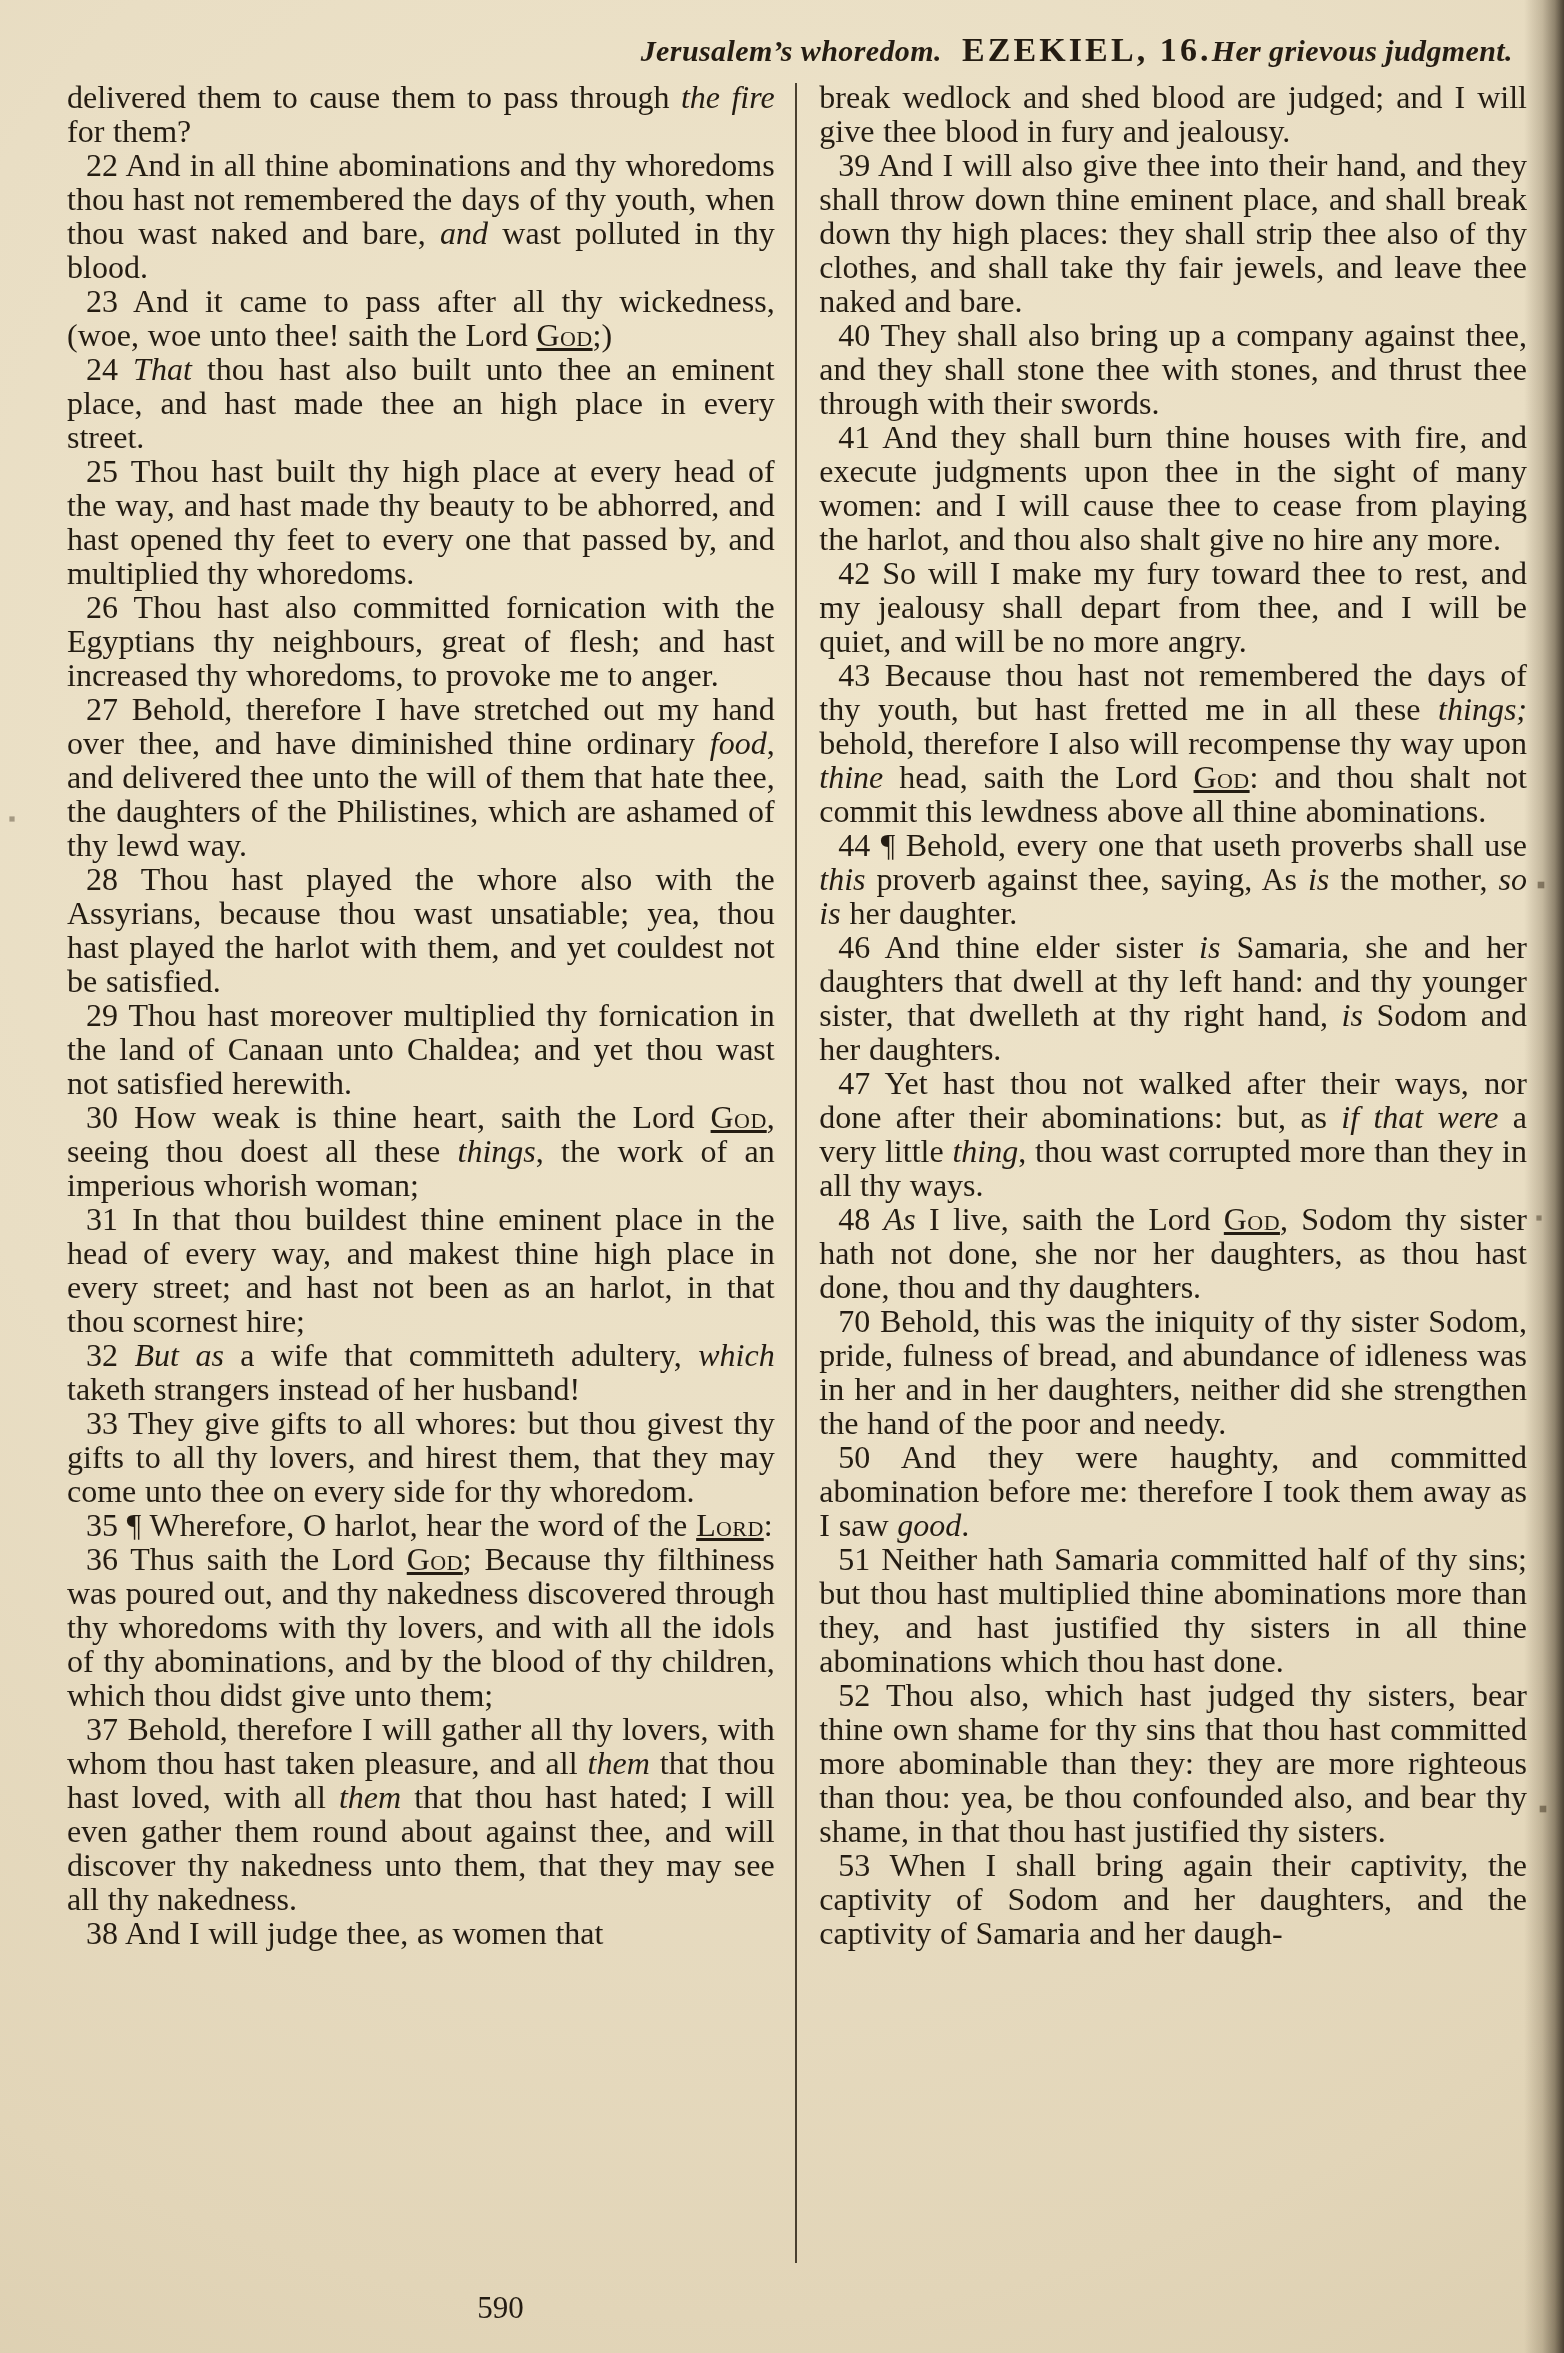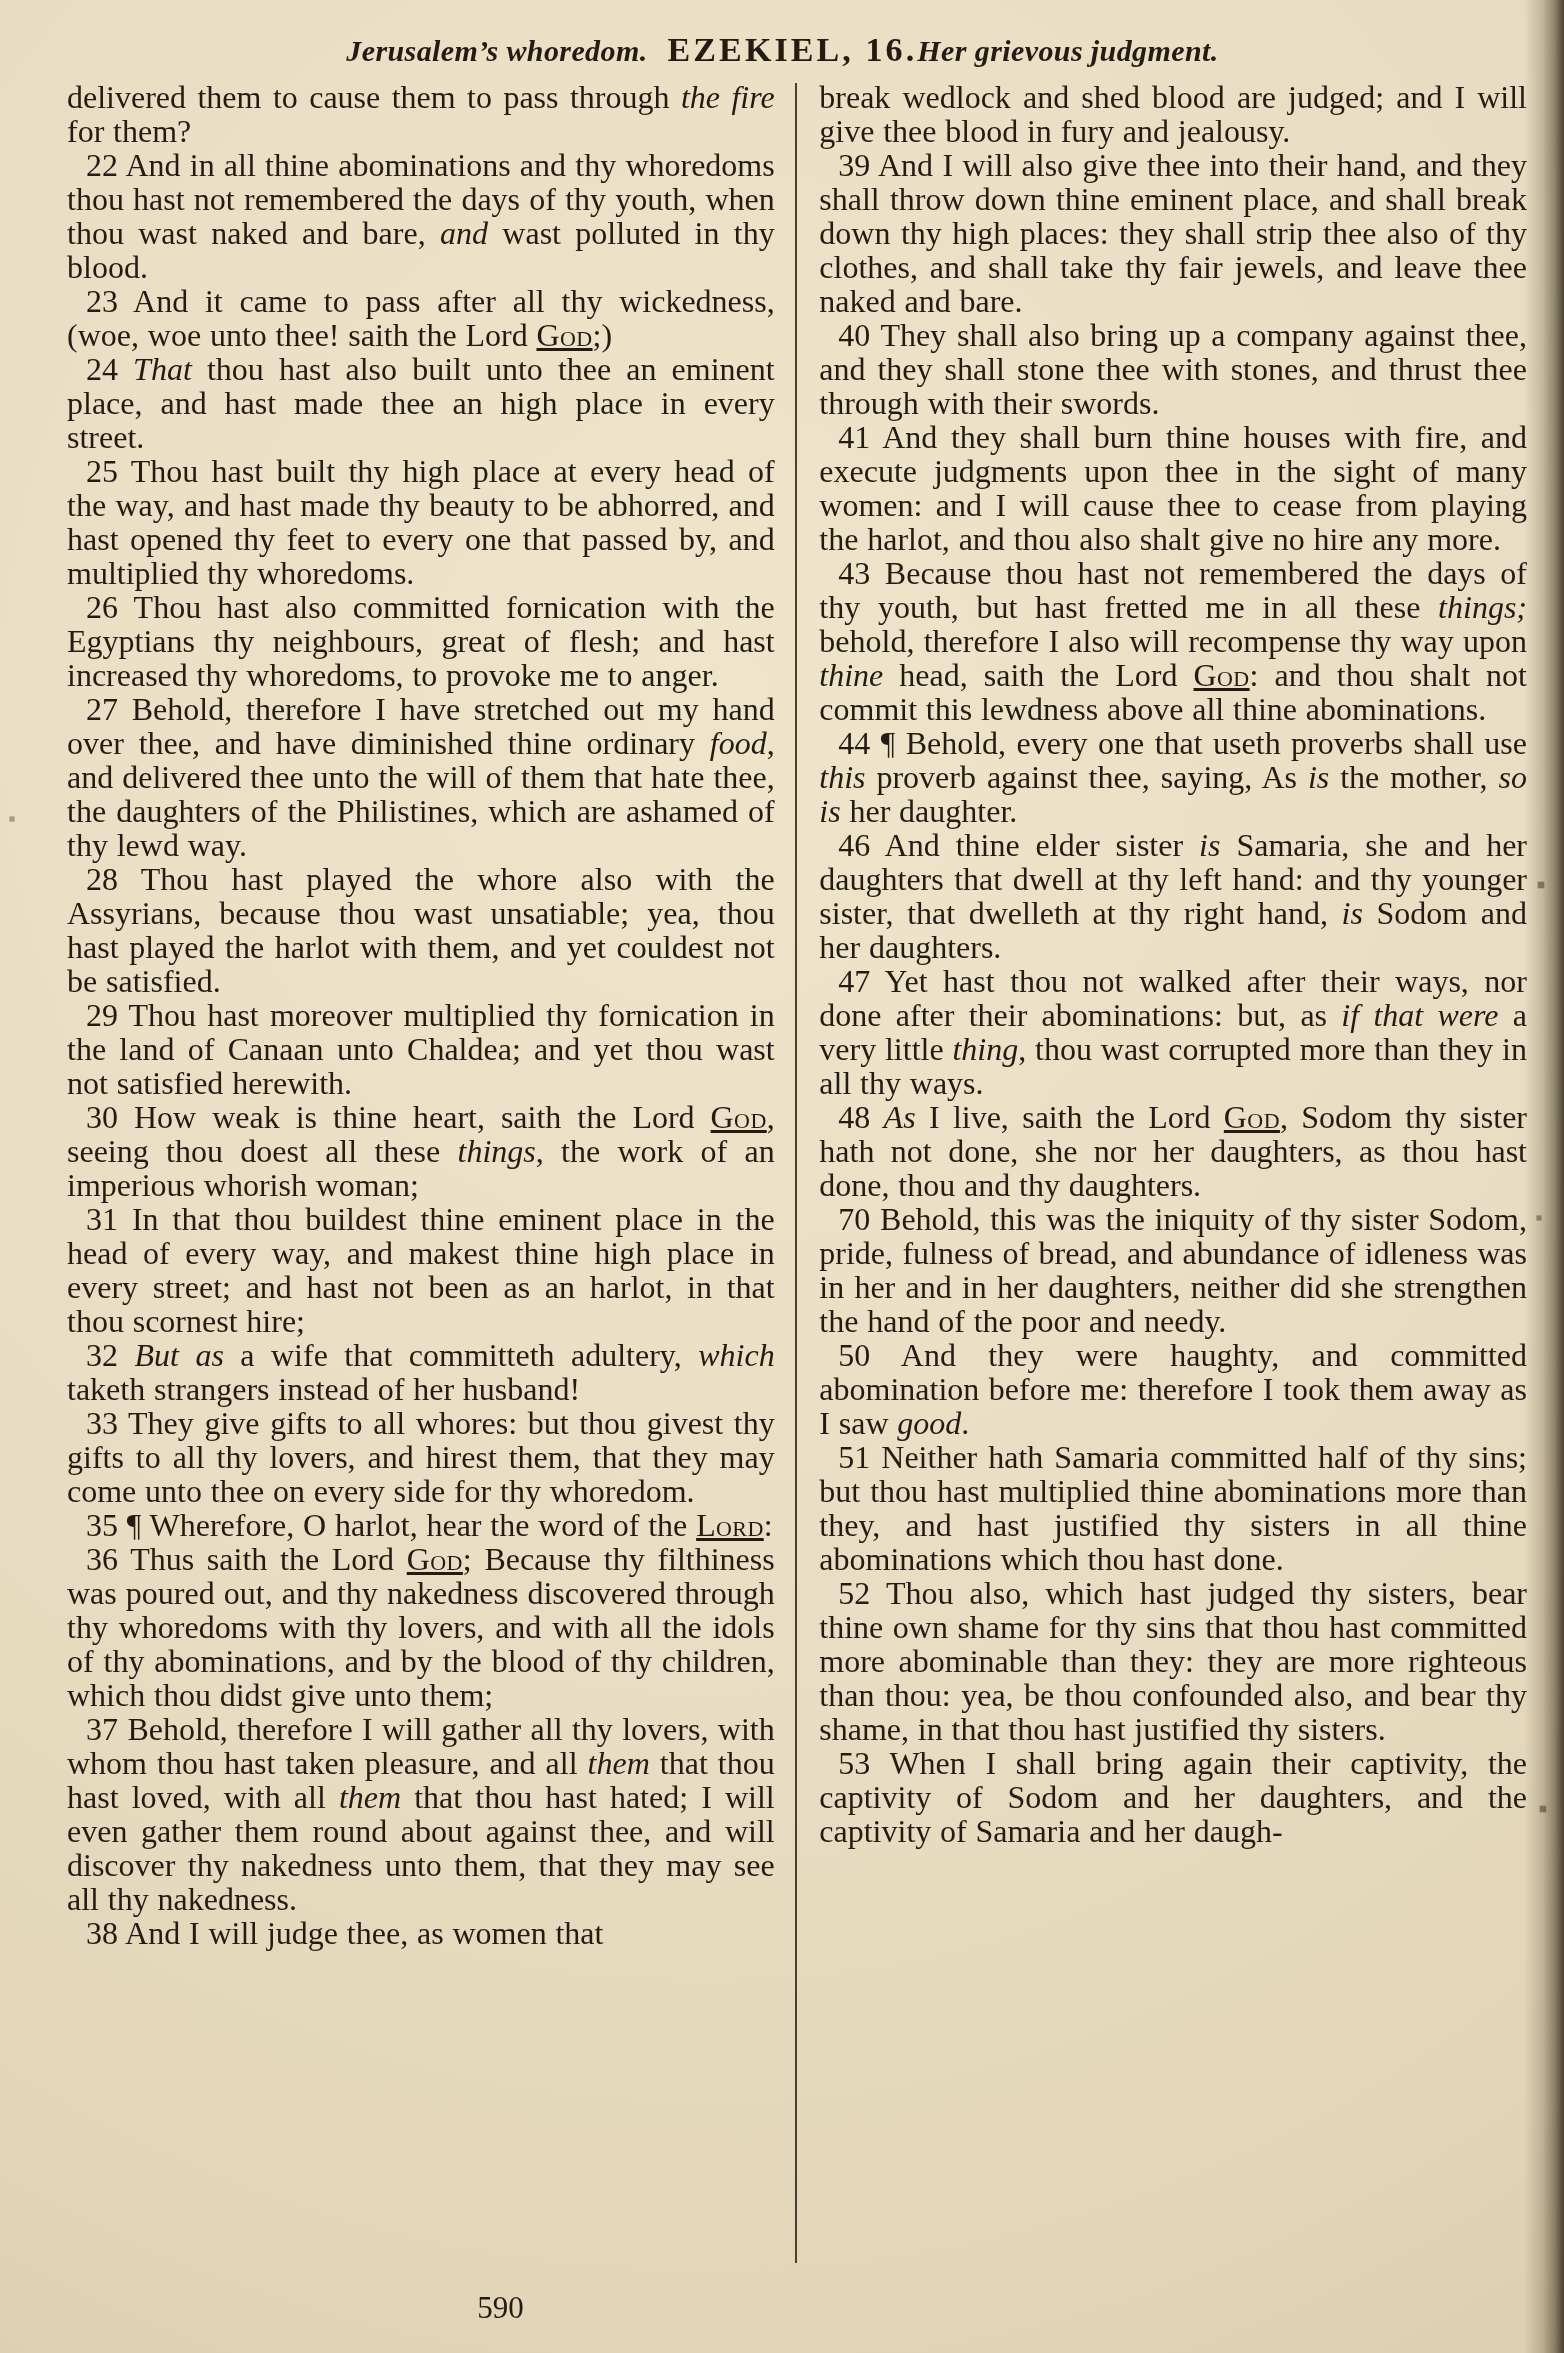--- a/index.html
+++ b/index.html
@@ -36,21 +36,21 @@
     background: transparent;
     box-shadow:
       1540px 884px 0 2.3px rgba(60,48,30,0.5),
       1538px 1217px 0 1.6px rgba(60,48,30,0.45),
       1542px 1808px 0 2.3px rgba(60,48,30,0.5),
       11px 818px 0 1.6px rgba(60,48,30,0.4);
     pointer-events: none;
   }
   .header {
     display: flex;
-    justify-content: center;
+    justify-content: flex-end;
     align-items: baseline;
     padding: 31px 52px 0 52px;
   }
   .running-head {
     font-style: italic;
     font-weight: bold;
     font-size: 30px;
     letter-spacing: 0.4px;
   }
   .title {
@@ -122,20 +122,21 @@
         <p class="verse">36 Thus saith the Lord <span class="sc">God</span>; Because thy filthiness was poured out, and thy nakedness discovered through thy whoredoms with thy lovers, and with all the idols of thy abominations, and by the blood of thy children, which thou didst give unto them;</p>
         <p class="verse">37 Behold, therefore I will gather all thy lovers, with whom thou hast taken pleasure, and all <i>them</i> that thou hast loved, with all <i>them</i> that thou hast hated; I will even gather them round about against thee, and will discover thy nakedness unto them, that they may see all thy nakedness.</p>
         <p class="verse">38 And I will judge thee, as women that</p>
       </section>
     <div class="divider"></div>
     <section class="col col-right">
         <p class="verse no-indent">break wedlock and shed blood are judged; and I will give thee blood in fury and jealousy.</p>
         <p class="verse">39 And I will also give thee into their hand, and they shall throw down thine eminent place, and shall break down thy high places: they shall strip thee also of thy clothes, and shall take thy fair jewels, and leave thee naked and bare.</p>
         <p class="verse">40 They shall also bring up a company against thee, and they shall stone thee with stones, and thrust thee through with their swords.</p>
         <p class="verse">41 And they shall burn thine houses with fire, and execute judgments upon thee in the sight of many women: and I will cause thee to cease from playing the harlot, and thou also shalt give no hire any more.</p>
+        <p class="verse">42 So will I make my fury toward thee to rest, and my jealousy shall depart from thee, and I will be quiet, and will be no more angry.</p>
         <p class="verse">43 Because thou hast not remembered the days of thy youth, but hast fretted me in all these <i>things;</i> behold, therefore I also will recompense thy way upon <i>thine</i> head, saith the Lord <span class="sc">God</span>: and thou shalt not commit this lewdness above all thine abominations.</p>
         <p class="verse">44 ¶ Behold, every one that useth proverbs shall use <i>this</i> proverb against thee, saying, As <i>is</i> the mother, <i>so is</i> her daughter.</p>
         <p class="verse">46 And thine elder sister <i>is</i> Samaria, she and her daughters that dwell at thy left hand: and thy younger sister, that dwelleth at thy right hand, <i>is</i> Sodom and her daughters.</p>
         <p class="verse">47 Yet hast thou not walked after their ways, nor done after their abominations: but, as <i>if that were</i> a very little <i>thing</i>, thou wast corrupted more than they in all thy ways.</p>
         <p class="verse">48 <i>As</i> I live, saith the Lord <span class="sc">God</span>, Sodom thy sister hath not done, she nor her daughters, as thou hast done, thou and thy daughters.</p>
         <p class="verse">70 Behold, this was the iniquity of thy sister Sodom, pride, fulness of bread, and abundance of idleness was in her and in her daughters, neither did she strengthen the hand of the poor and needy.</p>
         <p class="verse">50 And they were haughty, and committed abomination before me: therefore I took them away as I saw <i>good</i>.</p>
         <p class="verse">51 Neither hath Samaria committed half of thy sins; but thou hast multiplied thine abominations more than they, and hast justified thy sisters in all thine abominations which thou hast done.</p>
         <p class="verse">52 Thou also, which hast judged thy sisters, bear thine own shame for thy sins that thou hast committed more abominable than they: they are more righteous than thou: yea, be thou confounded also, and bear thy shame, in that thou hast justified thy sisters.</p>
         <p class="verse">53 When I shall bring again their captivity, the captivity of Sodom and her daughters, and the captivity of Samaria and her daugh-</p>

